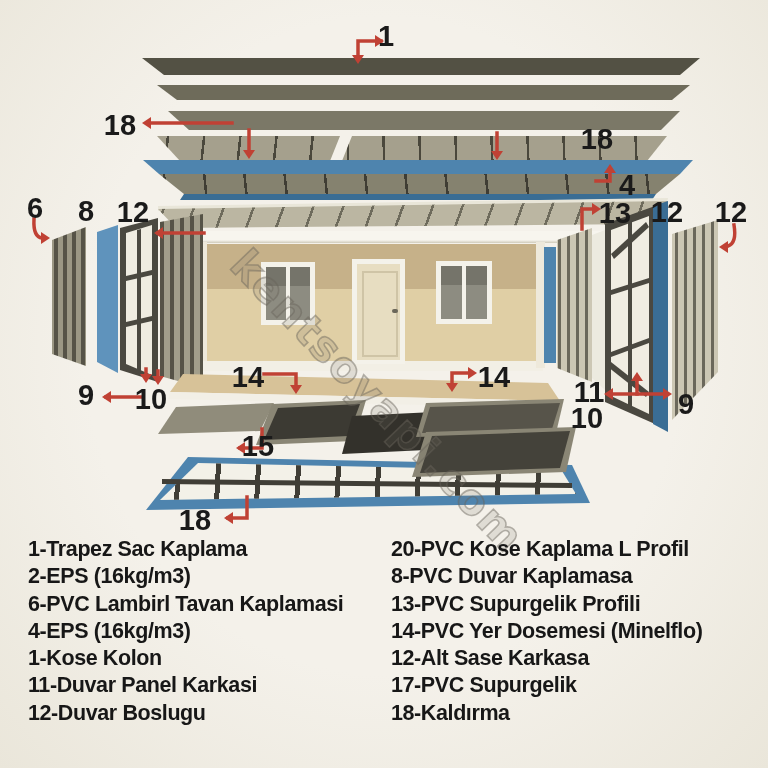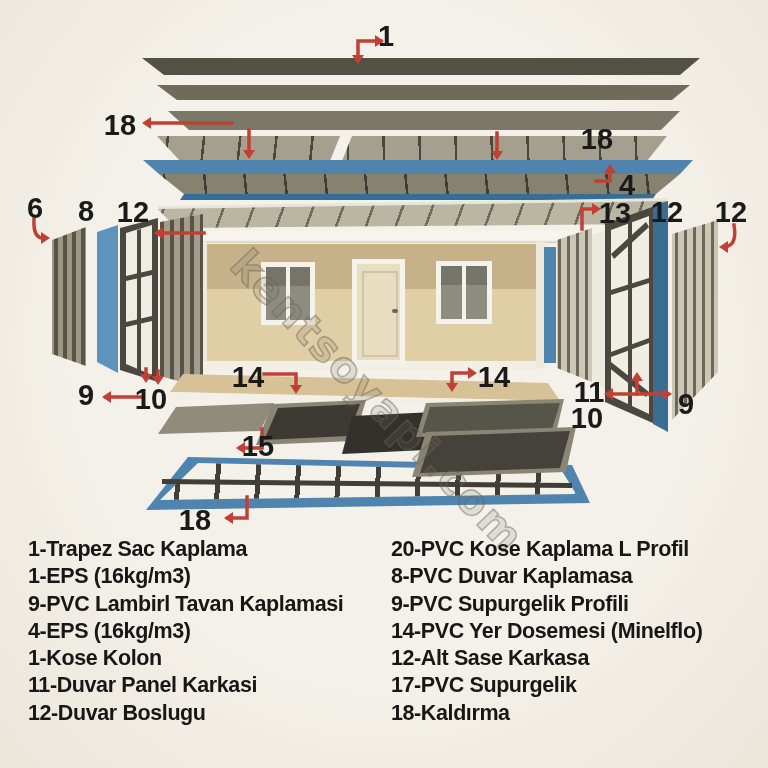--- a/index.html
+++ b/index.html
@@ -220,29 +220,29 @@
       <div class="num" style="left:589px;top:392px;">11</div>
       <div class="num" style="left:587px;top:418px;">10</div>
       <div class="num" style="left:686px;top:404px;">9</div>
       <div class="num" style="left:218px;top:446px;margin-left:40px;">15</div>
       <div class="num" style="left:195px;top:520px;">18</div>
     </div>
   </div>
 
   <div class="legend legend-left">
     <div class="li">1-Trapez Sac Kaplama</div>
-    <div class="li">1-EPS (16kg/m3)</div>
-    <div class="li">9-PVC Lambirl Tavan Kaplamasi</div>
+    <div class="li">2-EPS (16kg/m3)</div>
+    <div class="li">6-PVC Lambirl Tavan Kaplamasi</div>
     <div class="li">4-EPS (16kg/m3)</div>
     <div class="li">1-Kose Kolon</div>
     <div class="li">11-Duvar Panel Karkasi</div>
     <div class="li">12-Duvar Boslugu</div>
   </div>
   <div class="legend legend-right">
     <div class="li">20-PVC Kose Kaplama L Profil</div>
     <div class="li">8-PVC Duvar Kaplamasa</div>
-    <div class="li">9-PVC Supurgelik Profili</div>
+    <div class="li">13-PVC Supurgelik Profili</div>
     <div class="li">14-PVC Yer Dosemesi (Minelflo)</div>
     <div class="li">12-Alt Sase Karkasa</div>
     <div class="li">17-PVC Supurgelik</div>
     <div class="li">18-Kaldırma</div>
   </div>
 </div>
 
 </body></html>

